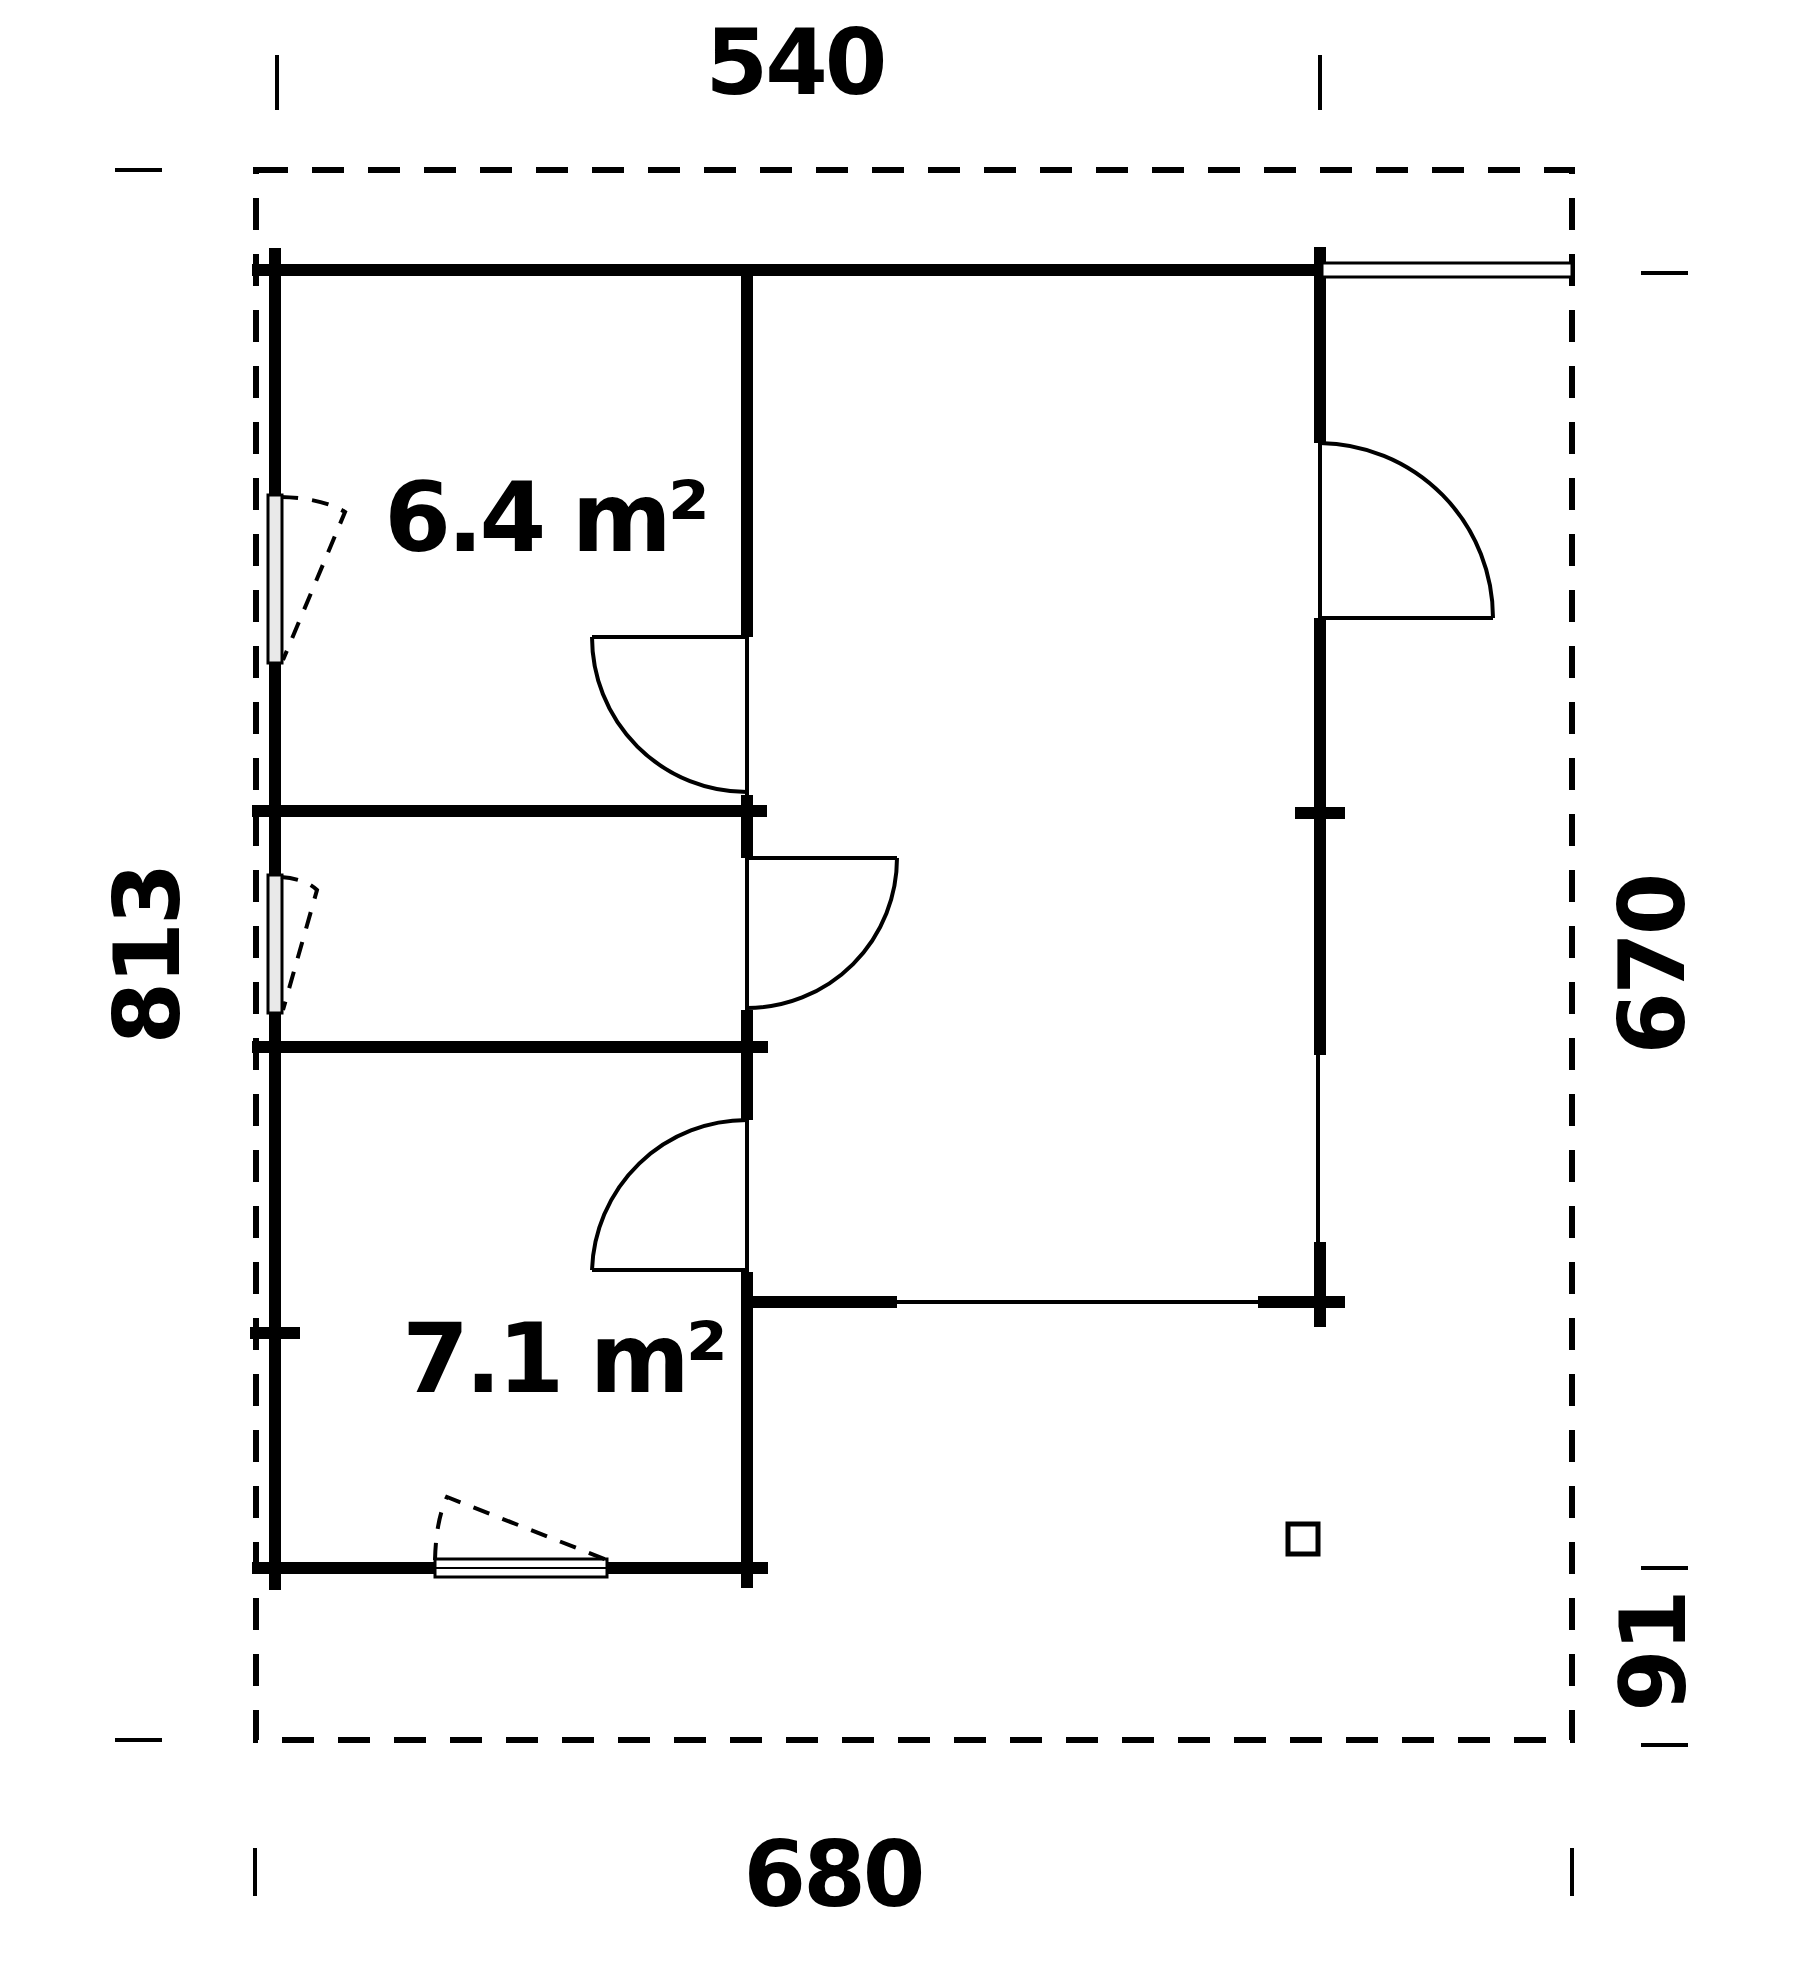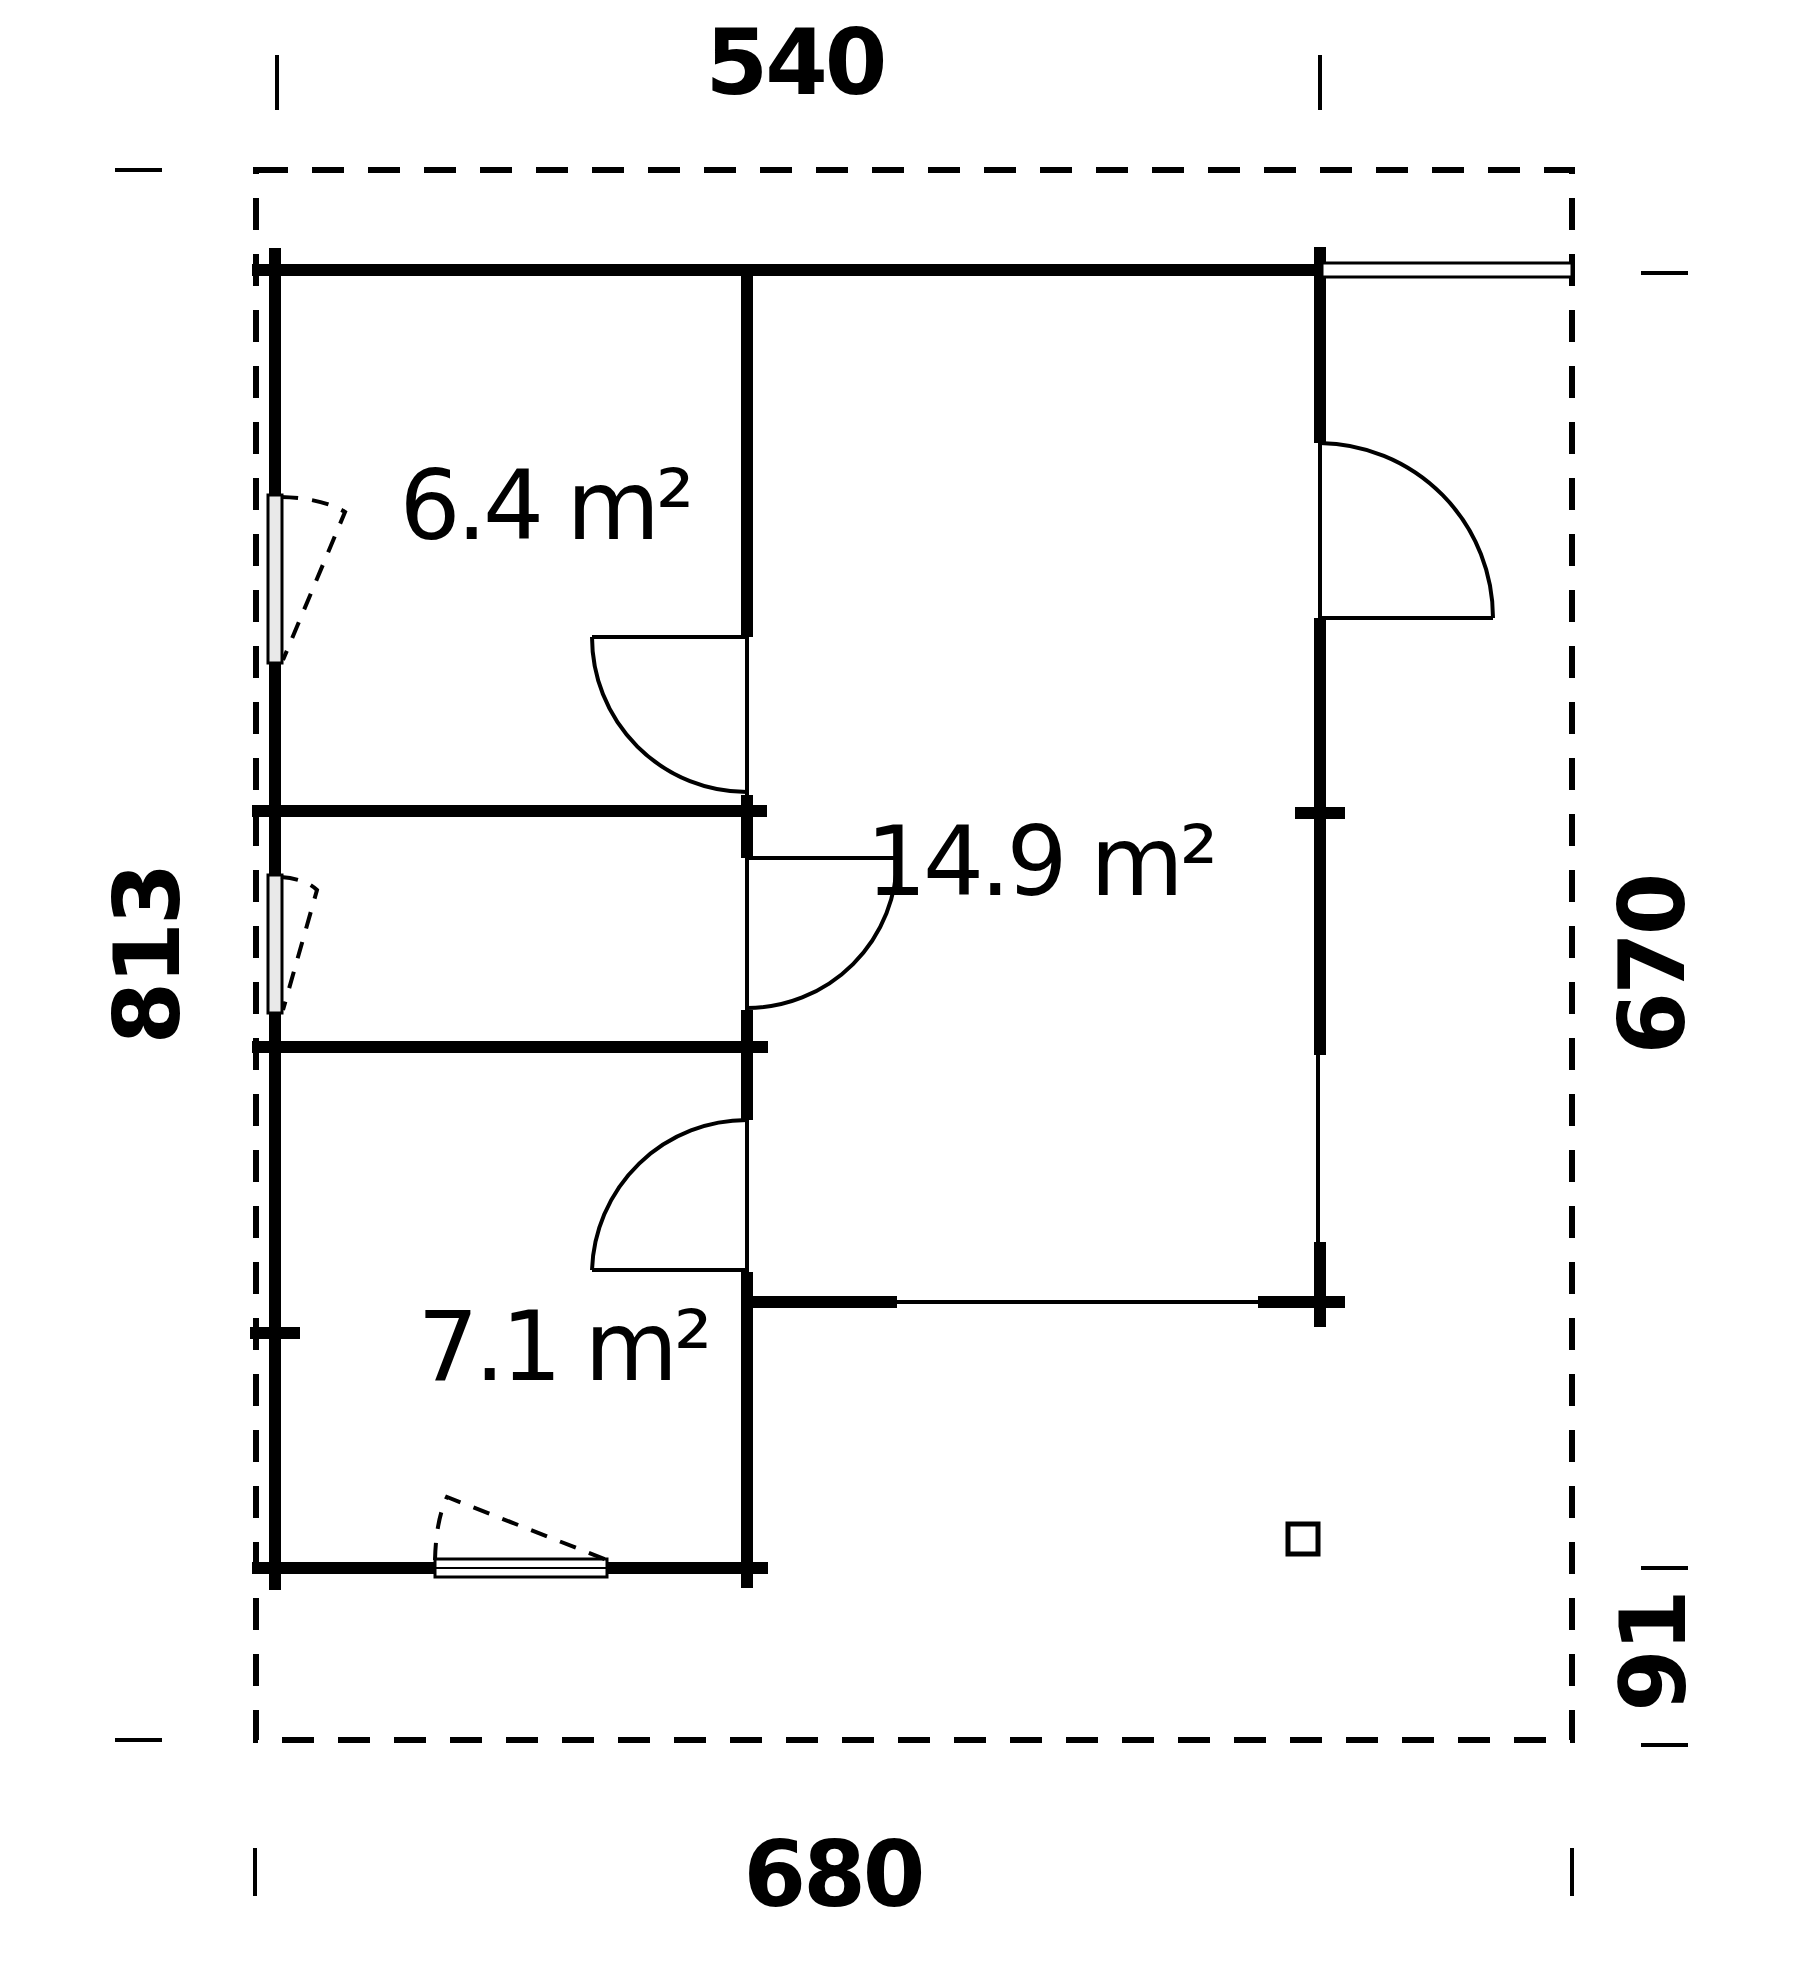--- a/index.html
+++ b/index.html
@@ -13,22 +13,23 @@
   #plan-svg{position:absolute;left:0;top:0;}
   .label{
     position:absolute;
     transform:translate(-50%,-50%);
     color:#000;
     white-space:nowrap;
     line-height:1;
   }
   .room-label{
     font-size:96px;
-    font-weight:normal;
+    font-weight:bold;
     letter-spacing:-4px;
+    margin-top:12px;
   }
   .dim-label{
     font-size:90px;
     font-weight:600;
     letter-spacing:-3px;
   }
   .rot{
     transform:translate(-50%,-50%) rotate(-90deg);
   }
 </style>
@@ -133,15 +134,14 @@
 
   <div class="label dim-label rot" style="left:1653px;top:965px;">670</div>
 
   <div class="label dim-label rot" style="left:1654px;top:1652px;">91</div>
 
   <div class="label room-label" style="left:545px;top:506px;">6.4 m²</div>
 
 
   <div class="label room-label" style="left:563px;top:1347px;">7.1 m²</div>
 
-  <div class="label room-label" style="left:1040px;top:862px;">14.9 m²</div>
 
 </div>
 
 </body></html>

